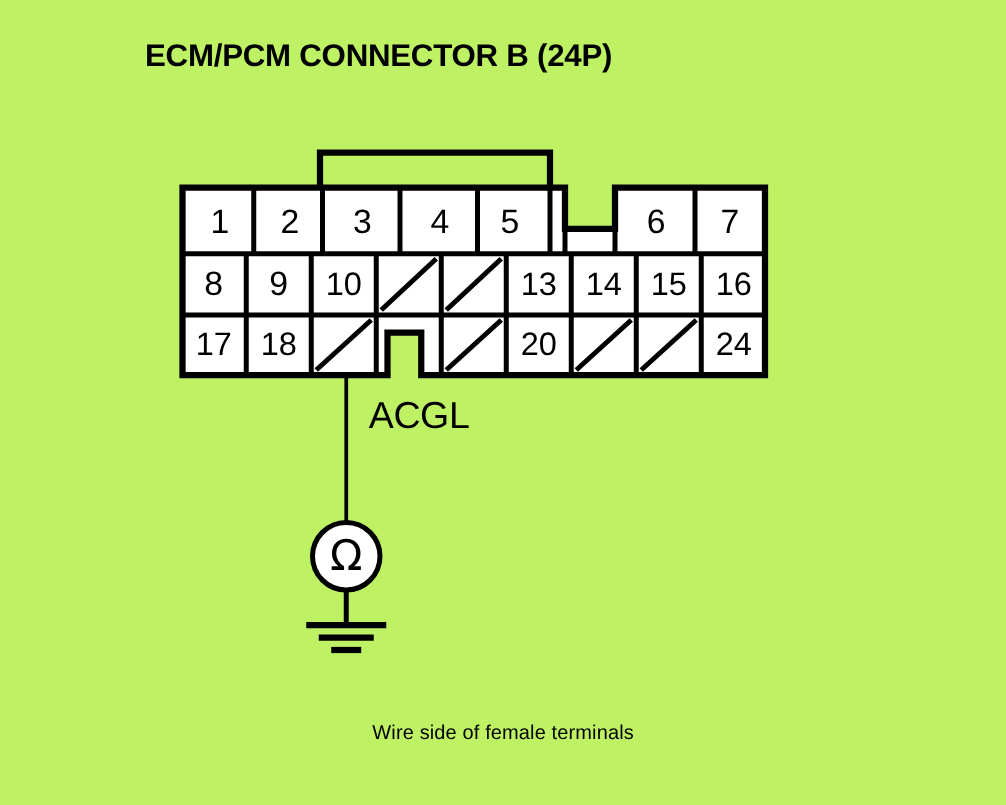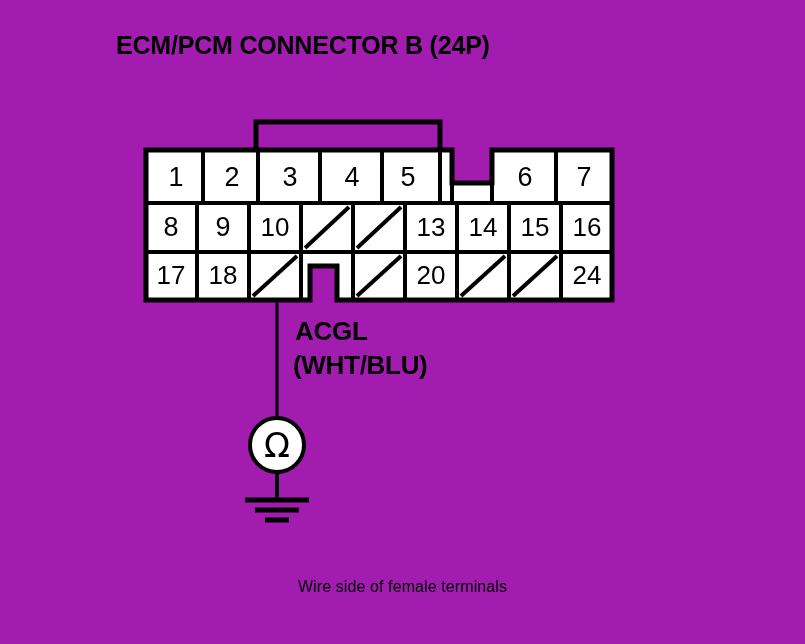--- a/index.html
+++ b/index.html
@@ -9,21 +9,21 @@
     background: #ffffff;
   }
   body {
     font-family: "Liberation Sans", sans-serif;
     color: #000000;
   }
   #canvas {
     position: relative;
     width: 805px;
     height: 644px;
-    background: #a21caf;
+    background: #bef264;
     overflow: hidden;
   }
 
   
   .diagram-title {
     position: absolute;
     left: 116px;
     top: 31px;
     font-size: 25px;
     font-weight: bold;
@@ -47,22 +47,22 @@
     text-anchor: middle;
     dominant-baseline: middle;
   }
   .cell-num.small {
     font-size: 26px;
   }
 
   
   .wire-label {
     position: absolute;
-    font-size: 26px;
-    font-weight: bold;
+    font-size: 30px;
+    font-weight: normal;
     white-space: nowrap;
     color: #000;
     letter-spacing: -0.3px;
   }
   #wire-label-name { left: 295px; top: 316px; }
   #wire-label-color { left: 293px; top: 350px; }
 
   
   .caption {
     position: absolute;
@@ -185,17 +185,16 @@
       <line x1="277" y1="472" x2="277" y2="500" stroke="#000" stroke-width="4"></line>
       <line x1="245" y1="500" x2="309" y2="500" stroke="#000" stroke-width="5"></line>
       <line x1="255" y1="510" x2="299" y2="510" stroke="#000" stroke-width="5"></line>
       <line x1="265" y1="520" x2="289" y2="520" stroke="#000" stroke-width="5"></line>
     </g>
 
   </svg>
 
   <div class="wire-label" id="wire-label-name">ACGL</div>
 
-  <div class="wire-label" id="wire-label-color">(WHT/BLU)</div>
 
   <div class="caption">Wire side of female terminals</div>
 
 </div>
 
 </body></html>

